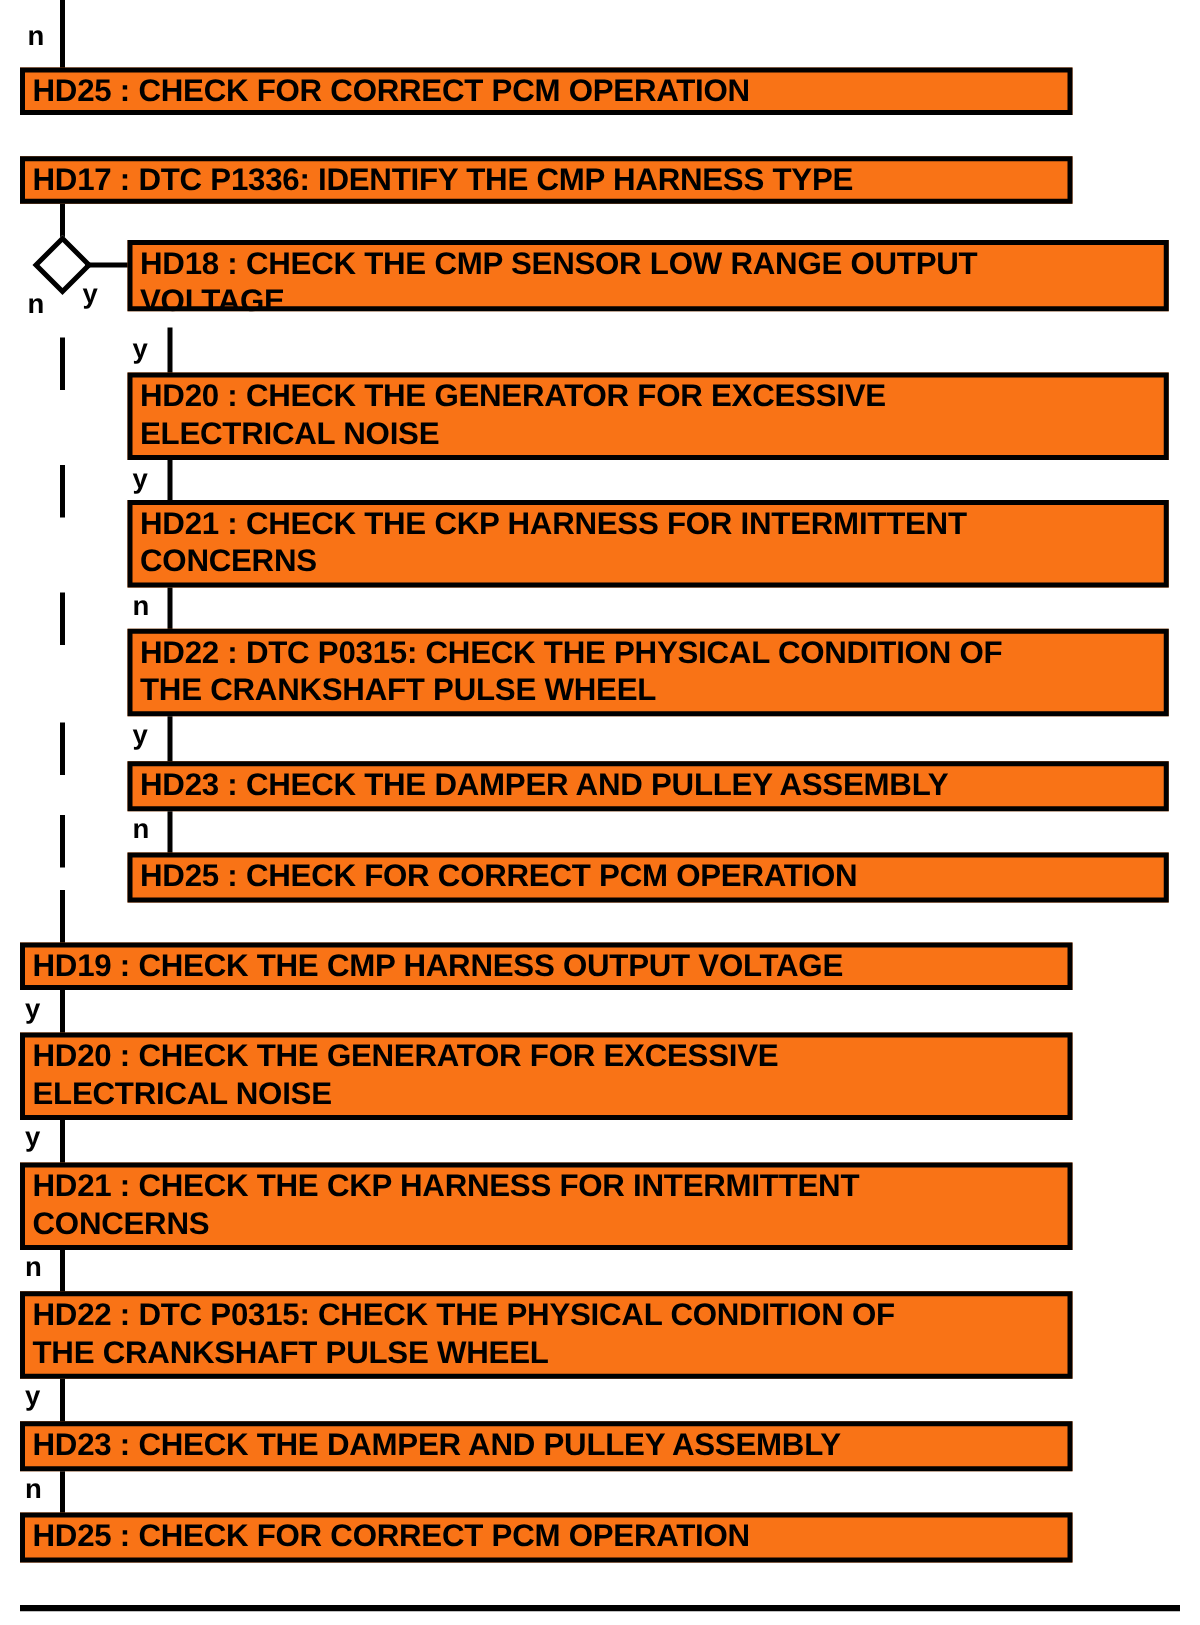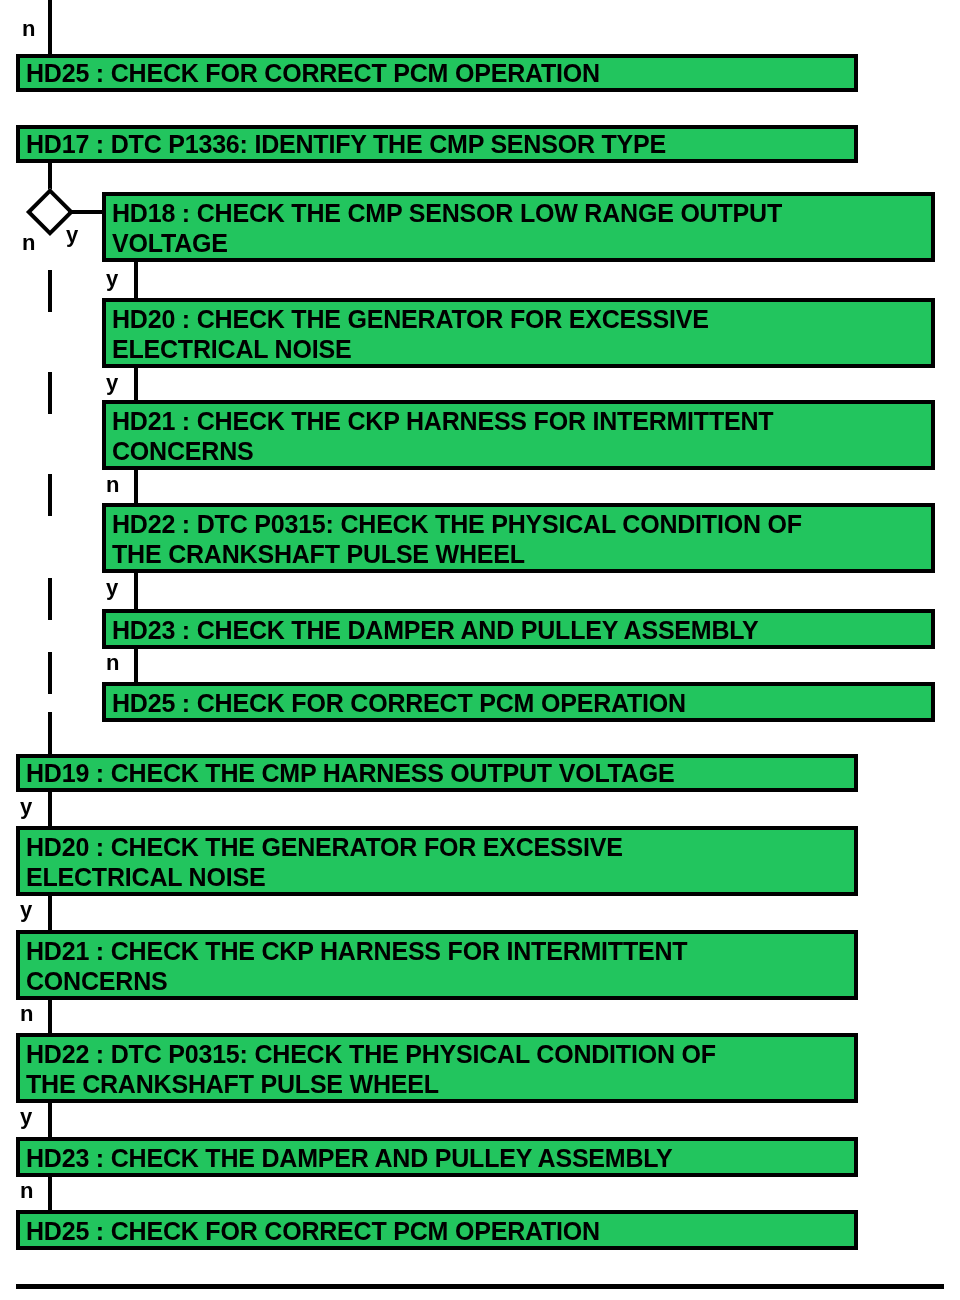--- a/index.html
+++ b/index.html
@@ -15,23 +15,23 @@
     width: 960px;
     height: 1300px;
     background: #ffffff;
     overflow: hidden;
   }
   
   .node {
     position: absolute;
     box-sizing: border-box;
     border: 4px solid #000000;
-    background: #22c55e;
+    background: #f97316;
     display: flex;
-    align-items: flex-end;
+    align-items: flex-start;
     padding: 0 4px 0 6px;
   }
   .node .node-text {
     font-family: "Liberation Sans", sans-serif;
     font-weight: bold;
     font-size: 25px;
     line-height: 30px;
     letter-spacing: -0.2px;
     color: #000000;
     white-space: pre-line;
@@ -77,39 +77,39 @@
 <div id="canvas">
 
   <div class="vline" style="left:48px; top:0px; height:56px;"></div>
   <div class="branch-label" style="left:22px; top:18px;">n</div>
 
   <div class="node" style="left:16px; top:54px; width:842px; height:38px;">
     <span class="node-text">HD25 : CHECK FOR CORRECT PCM OPERATION</span>
   </div>
 
   <div class="node" style="left:16px; top:125px; width:842px; height:38px;">
-    <span class="node-text">HD17 : DTC P1336: IDENTIFY THE CMP SENSOR TYPE</span>
+    <span class="node-text">HD17 : DTC P1336: IDENTIFY THE CMP HARNESS TYPE</span>
   </div>
 
   <div class="vline" style="left:48px; top:163px; height:32px;"></div>
 
   <div class="diamond" style="left:33px; top:195px;"></div>
   <div class="branch-label" style="left:22px; top:232px;">n</div>
   <div class="branch-label" style="left:66px; top:224px;">y</div>
 
   <div class="hline" style="left:68px; top:210px; width:36px;"></div>
 
   <div class="vline" style="left:48px; top:270px; height:42px;"></div>
   <div class="vline" style="left:48px; top:372px; height:42px;"></div>
   <div class="vline" style="left:48px; top:474px; height:42px;"></div>
   <div class="vline" style="left:48px; top:578px; height:42px;"></div>
   <div class="vline" style="left:48px; top:652px; height:42px;"></div>
   <div class="vline" style="left:48px; top:712px; height:44px;"></div>
 
-  <div class="node" style="left:102px; top:192px; width:833px; height:70px;">
+  <div class="node" style="left:102px; top:192px; width:833px; height:57px;">
     <span class="node-text">HD18 : CHECK THE CMP SENSOR LOW RANGE OUTPUT
 VOLTAGE</span>
   </div>
 
   <div class="vline" style="left:134px; top:262px; height:38px;"></div>
   <div class="branch-label" style="left:106px; top:268px;">y</div>
 
   <div class="node" style="left:102px; top:298px; width:833px; height:70px;">
     <span class="node-text">HD20 : CHECK THE GENERATOR FOR EXCESSIVE
 ELECTRICAL NOISE</span>

